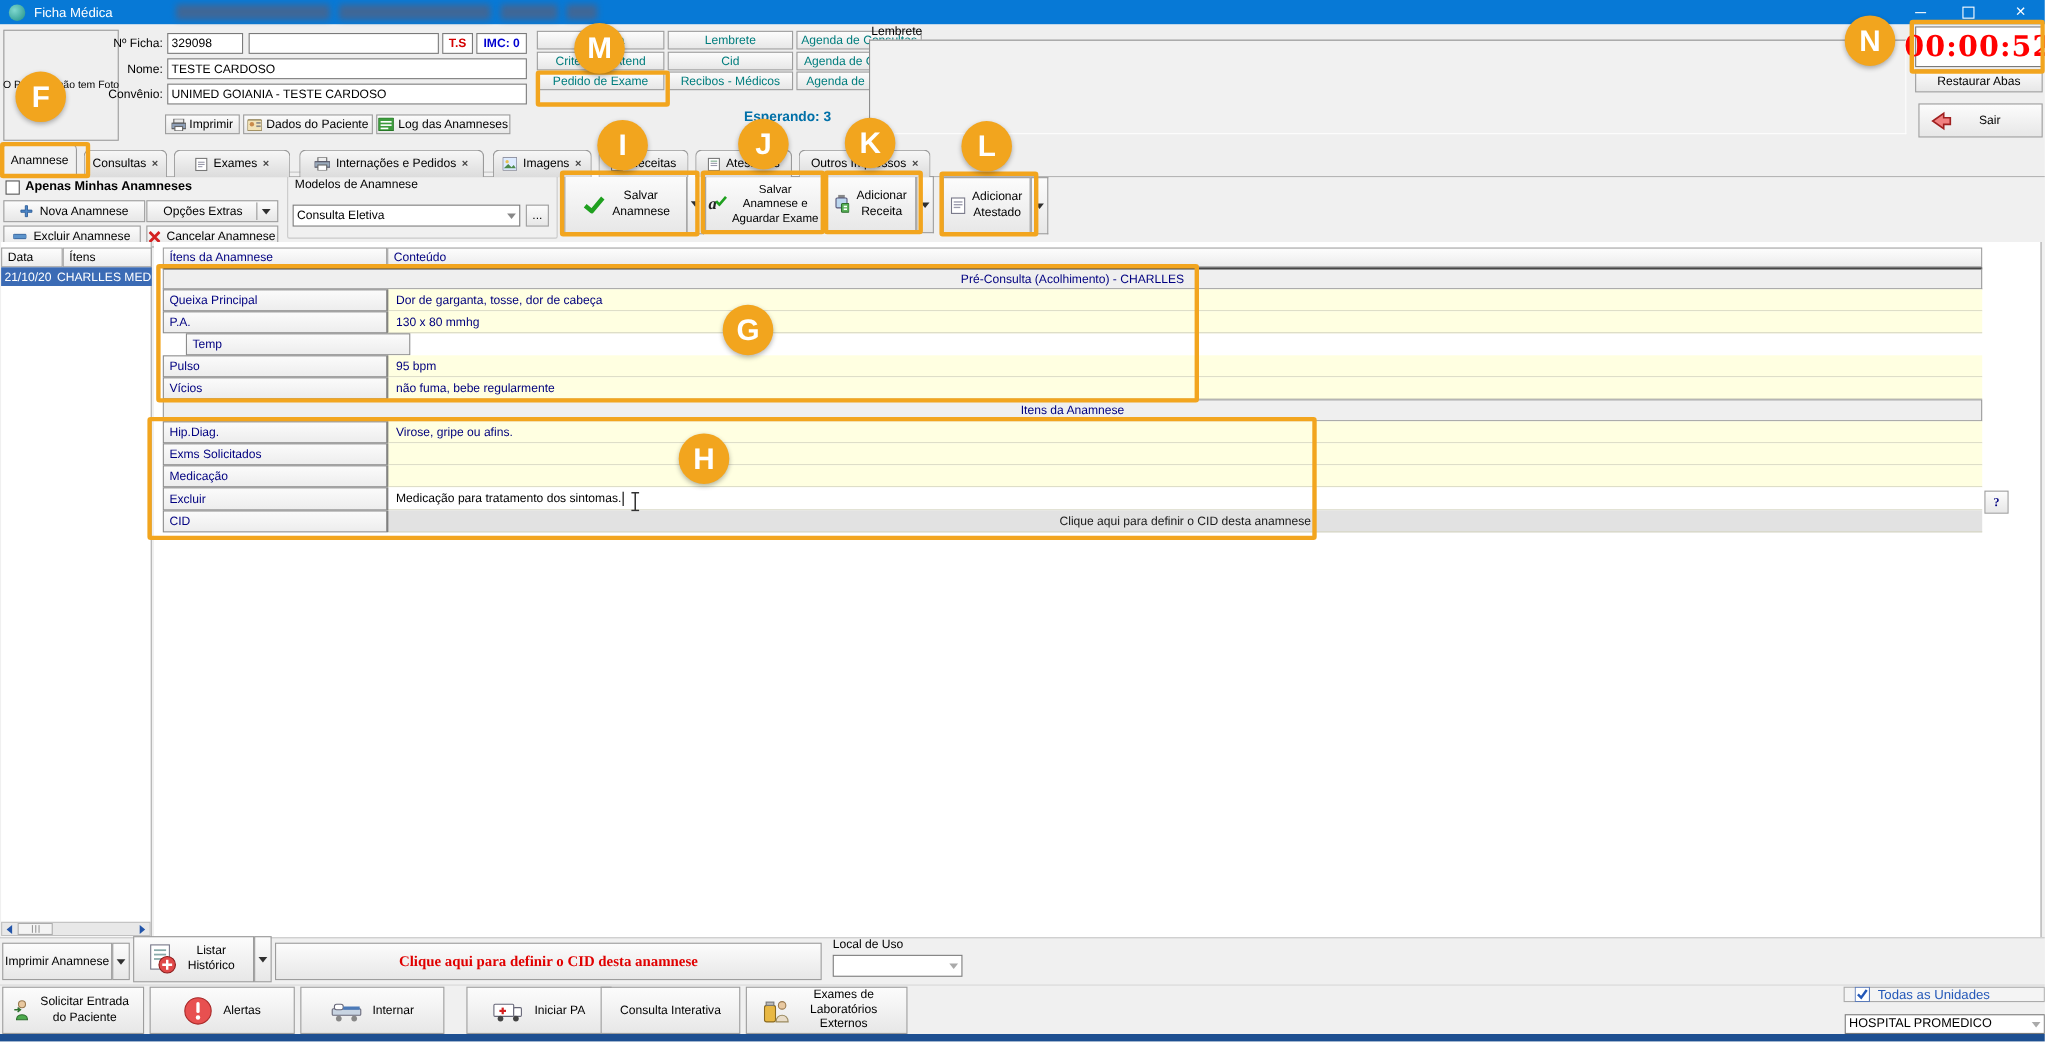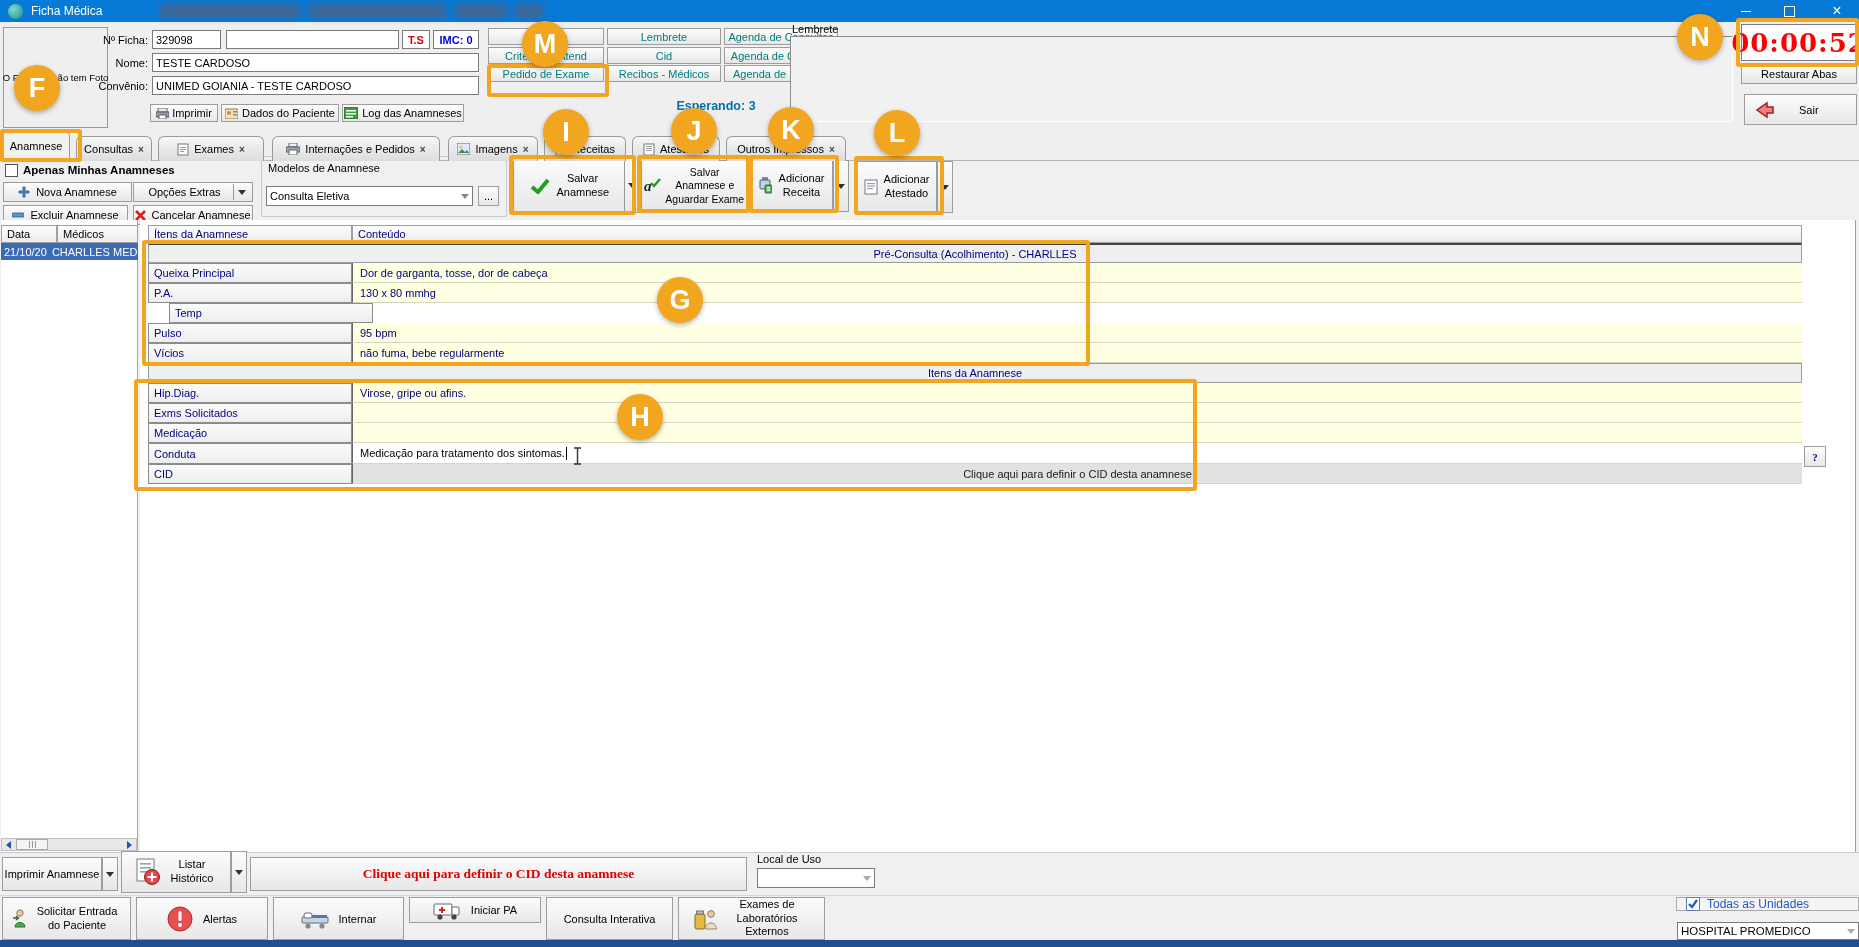--- a/index.html
+++ b/index.html
@@ -295,21 +295,21 @@
   </div>
   <div class="abs btn" style="left:937px;top:161px;width:16px;height:52px;border-left:1px solid #999;">
     <span class="tri"></span>
   </div>
 
   <div class="abs" style="left:1px;top:220px;width:137px;height:632px;background:#fff;border-right:1px solid #A8A8A8;"></div>
   <div class="abs hdrcell" style="left:1px;top:225px;width:56px;height:18px;color:#000;">
     <span>Data</span>
   </div>
   <div class="abs hdrcell" style="left:57px;top:225px;width:81px;height:18px;color:#000;">
-    <span>Médicos</span>
+    <span>Ítens</span>
   </div>
   <div class="abs flex" style="left:1px;top:243px;width:137px;height:17px;background:#3B6BB5;color:#fff;">
     <span style="width:56px;padding-left:3px;">21/10/20</span>
     <span style="padding-left:2px;white-space:nowrap;overflow:hidden;">CHARLLES MEDICO</span>
   </div>
 
   <div class="abs flex" style="left:1px;top:838px;width:136px;height:13px;background:#E8E8E8;border:1px solid #C0C0C0;">
     <div class="abs flex" style="left:0;top:0;width:13px;height:11px;justify-content:center;">
         <span class="tri-l"></span>
       </div>
@@ -381,21 +381,21 @@
       <span></span>
     </div>
   <div class="cell-l" style="top:423px;">
       <span>Medicação</span>
     </div>
   <div class="cell-c" style="top:423px;">
       <span></span>
     </div>
 
   <div class="cell-l" style="top:443px;height:21px;">
-      <span>Conduta</span>
+      <span>Excluir</span>
     </div>
   <div class="cell-c" style="top:443px;height:21px;background:#fff;color:#000;">
     <span>Medicação para tratamento dos sintomas.</span>
       <span class="caret"></span>
   </div>
 
   <div class="cell-l" style="top:464px;">
       <span>CID</span>
     </div>
   <div class="cell-c" style="top:464px;background:#E2E2E2;color:#1A1A1A;justify-content:center;padding-left:0;">
@@ -473,21 +473,21 @@
       <svg width="28" height="22">
           <rect x="1" y="9" width="26" height="6" rx="1" fill="#C8D4E2" stroke="#667"></rect>
           <rect x="3" y="5" width="8" height="5" rx="2" fill="#fff" stroke="#667"></rect>
           <rect x="11" y="7" width="15" height="3" fill="#4C7AB8"></rect>
           <circle cx="7" cy="18" r="2.6" fill="#888"></circle>
           <circle cx="21" cy="18" r="2.6" fill="#888"></circle>
         </svg>
     </span>
     <span>Internar</span>
   </div>
-  <div class="abs btn" style="left:409px;top:897px;width:132px;height:26px;gap:10px;">
+  <div class="abs btn" style="left:424px;top:897px;width:132px;height:43px;gap:10px;">
     <span>
       <svg width="28" height="22">
           <rect x="1" y="5" width="18" height="11" rx="1" fill="#fff" stroke="#667"></rect>
           <rect x="19" y="8" width="7" height="8" rx="1" fill="#fff" stroke="#667"></rect>
           <rect x="8" y="8" width="2" height="6" fill="#D42020"></rect>
           <rect x="6" y="10" width="6" height="2" fill="#D42020"></rect>
           <circle cx="7" cy="18" r="2.6" fill="#444"></circle>
           <circle cx="21" cy="18" r="2.6" fill="#444"></circle>
         </svg>
     </span>

